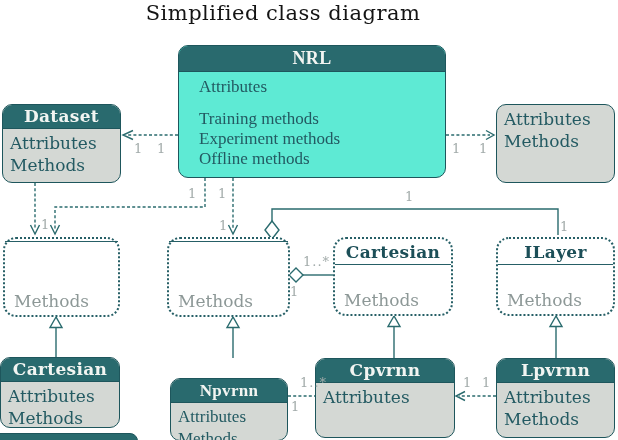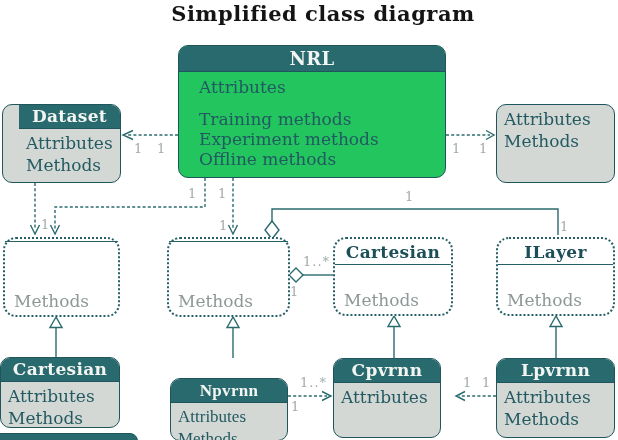--- a/index.html
+++ b/index.html
@@ -2,35 +2,35 @@
 <html><head>
 <meta charset="utf-8">
 <style>
   html,body{margin:0;padding:0;background:#ffffff;}
   .stage{
     position:relative;width:618px;height:440px;overflow:hidden;
     background:#ffffff;font-family:"DejaVu Serif","Liberation Serif",serif;
   }
   .diagram-title{
     position:absolute;left:0;top:1px;width:566px;text-align:center;
-    font-size:21px;font-weight:bold;color:#141414;letter-spacing:.5px;padding-left:40px;
+    font-size:21px;font-weight:normal;color:#141414;letter-spacing:.5px;
   }
   
   .cls{
     position:absolute;border:1.5px solid #1e565c;border-radius:10px;
     background:#d4d8d4;overflow:hidden;box-sizing:border-box;z-index:2;
   }
   .cls .hdr{
     background:#296a6e;color:#f2f5f2;font-weight:bold;font-size:17px;
     text-align:center;height:23px;line-height:23px;
     border-bottom:1.5px solid #1e565c;letter-spacing:.3px;
   }
   .cls .bd{padding:3px 6px 0 7px;font-size:17px;line-height:22px;color:#235a62;}
   
-  .cls.nrl{background:#22c55e;}
+  .cls.nrl{background:#5eead4;font-family:Liberation Serif, serif;}
   .cls.nrl .hdr{height:25px;line-height:25px;font-size:18px;}
   .cls.nrl .bd{padding:5px 6px 0 20px;line-height:20px;}
   .nrl-gap{height:12px;}
   
   .iface{
     position:absolute;border:2px dotted #265f66;border-radius:13px;
     background:#ffffff;box-sizing:border-box;z-index:2;
   }
   .iface .ititle{
     text-align:center;font-weight:bold;font-size:17px;color:#1c4f58;
@@ -125,21 +125,21 @@
     <div class="hdr">NRL</div>
     <div class="bd">
       <div>Attributes</div>
       <div class="nrl-gap"></div>
       <div>Training methods</div>
       <div>Experiment methods</div>
       <div>Offline methods</div>
     </div>
   </div>
 
-  <div class="cls" style="left:2px;top:104px;width:119px;height:79px;padding-left:16px;">
+  <div class="cls" style="left:2px;top:104px;width:119px;height:79px;">
     <div class="hdr">Dataset</div>
     <div class="bd">
       <div>Attributes</div>
       <div>Methods</div>
     </div>
   </div>
 
   <div class="cls" style="left:496px;top:104px;width:119px;height:79px;">
     <div class="bd">
       <div>Attributes</div>
@@ -178,21 +178,21 @@
   </div>
 
   <div class="cls" style="left:170px;top:378px;width:118px;height:63px;font-family:Liberation Serif, serif;">
     <div class="hdr">Npvrnn</div>
     <div class="bd">
       <div>Attributes</div>
       <div>Methods</div>
     </div>
   </div>
 
-  <div class="cls" style="left:333px;top:358px;width:108px;height:80px;">
+  <div class="cls" style="left:315px;top:358px;width:140px;height:80px;">
     <div class="hdr">Cpvrnn</div>
     <div class="bd">
       <div>Attributes</div>
     </div>
   </div>
 
   <div class="cls" style="left:496px;top:358px;width:119px;height:80px;">
     <div class="hdr">Lpvrnn</div>
     <div class="bd">
       <div>Attributes</div>

